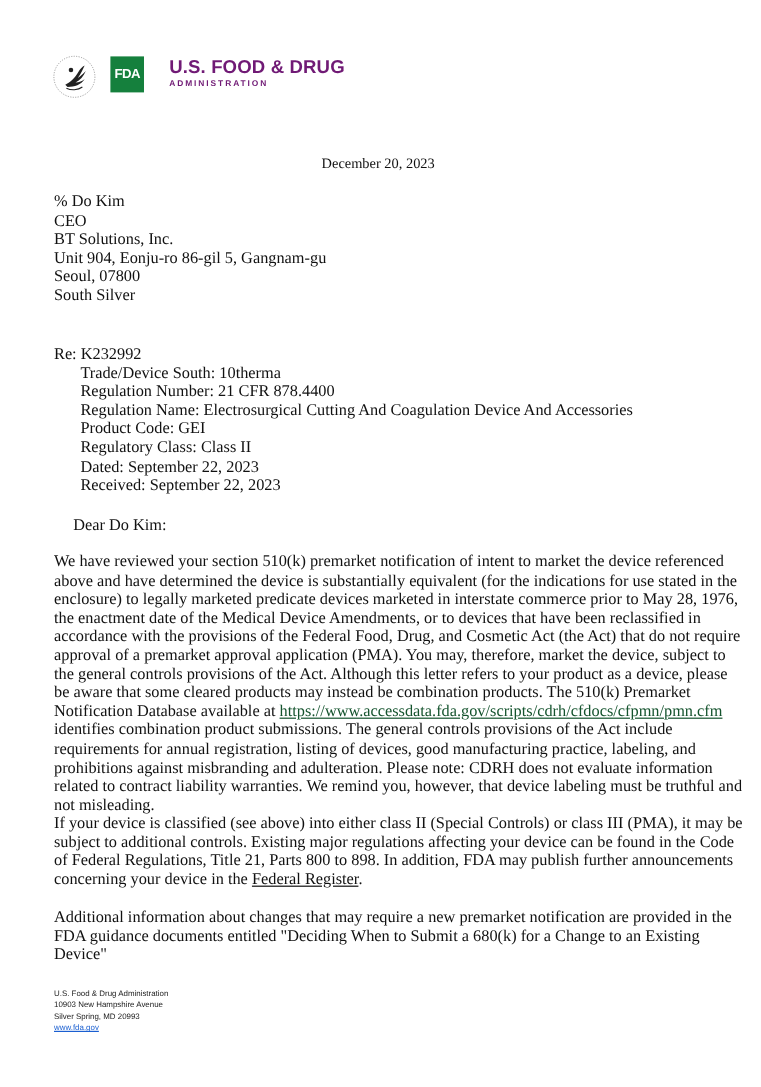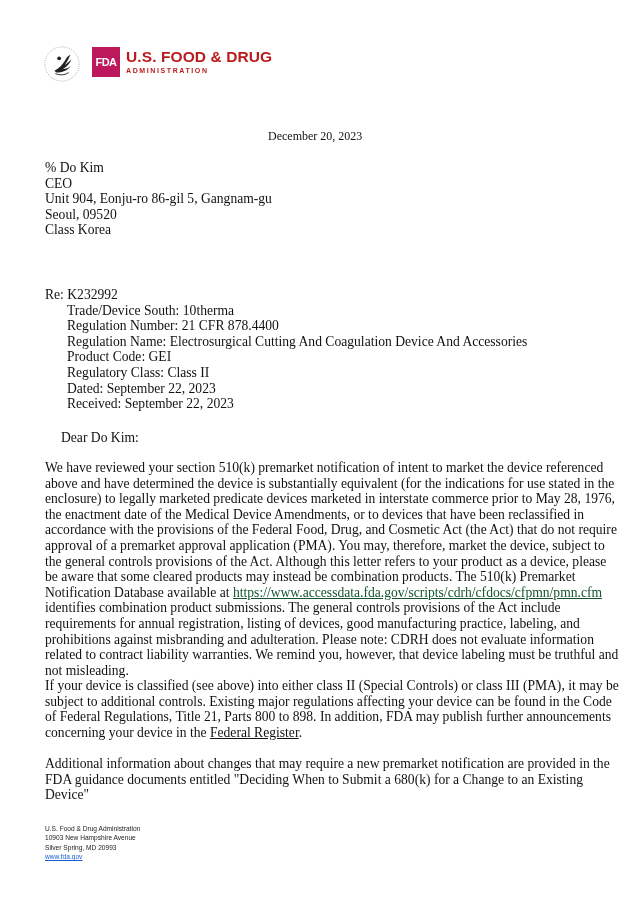--- a/index.html
+++ b/index.html
@@ -3,23 +3,23 @@
 <meta charset="utf-8">
 <style>
   html, body { margin: 0; padding: 0; background: #ffffff; }
   body { width: 634px; height: 906px; position: relative; overflow: hidden;
          font-family: "Liberation Serif", serif; color: #111; }
   .page { position: absolute; left: 0; top: 0; width: 634px; height: 906px; background: #fff; }
 
   
   .hhs-seal { position: absolute; left: 43px; top: 45px; width: 38px; height: 38px; }
   .fda-block { position: absolute; left: 92px; top: 47px; height: 30px; display: flex; align-items: center; }
-  .fda-box { width: 28px; height: 30px; background: #be185d; color: #fff; display: flex; align-items: center; justify-content: center;
+  .fda-box { width: 28px; height: 30px; background: #15803d; color: #fff; display: flex; align-items: center; justify-content: center;
              font-family: "Liberation Sans", sans-serif; font-weight: bold; font-size: 11px; letter-spacing: -0.5px; }
-  .fda-text { margin-left: 6px; color: #b91c1c; font-family: "Liberation Sans", sans-serif; }
+  .fda-text { margin-left: 21px; color: #701a75; font-family: "Liberation Sans", sans-serif; }
   .fda-text .line1 { font-size: 15.5px; font-weight: bold; line-height: 16px; letter-spacing: 0.1px; }
   .fda-text .line2 { font-size: 7px; font-weight: bold; letter-spacing: 1.6px; line-height: 10px; margin-top: 1px; }
 
   .body-text { position: absolute; left: 45px; width: 575px; font-size: 13.6px; line-height: 15.6px; }
   .date { position: absolute; left: 268px; top: 129px; font-size: 12px; }
   .addr { top: 160px; }
   .re { top: 287px; }
   .re .indent { padding-left: 22px; }
   .salutation { top: 430px; margin-left: 16px; }
   .para1 { top: 460px; }
@@ -50,23 +50,24 @@
       <div class="line1">U.S. FOOD &amp; DRUG</div>
       <div class="line2">ADMINISTRATION</div>
     </div>
   </div>
 
   <div class="date">December 20, 2023</div>
 
   <div class="body-text addr">
     <div>% Do Kim</div>
     <div>CEO</div>
+    <div>BT Solutions, Inc.</div>
     <div>Unit 904, Eonju-ro 86-gil 5, Gangnam-gu</div>
-    <div>Seoul, 09520</div>
-    <div>Class Korea</div>
+    <div>Seoul, 07800</div>
+    <div>South Silver</div>
   </div>
 
   <div class="body-text re">
     <div>Re:  K232992</div>
     <div class="indent">Trade/Device South:  10therma</div>
     <div class="indent">Regulation Number:  21 CFR 878.4400</div>
     <div class="indent">Regulation Name:  Electrosurgical Cutting And Coagulation Device And Accessories</div>
     <div class="indent">Product Code:  GEI</div>
     <div class="indent">Regulatory Class:  Class II</div>
     <div class="indent">Dated:  September 22, 2023</div>

